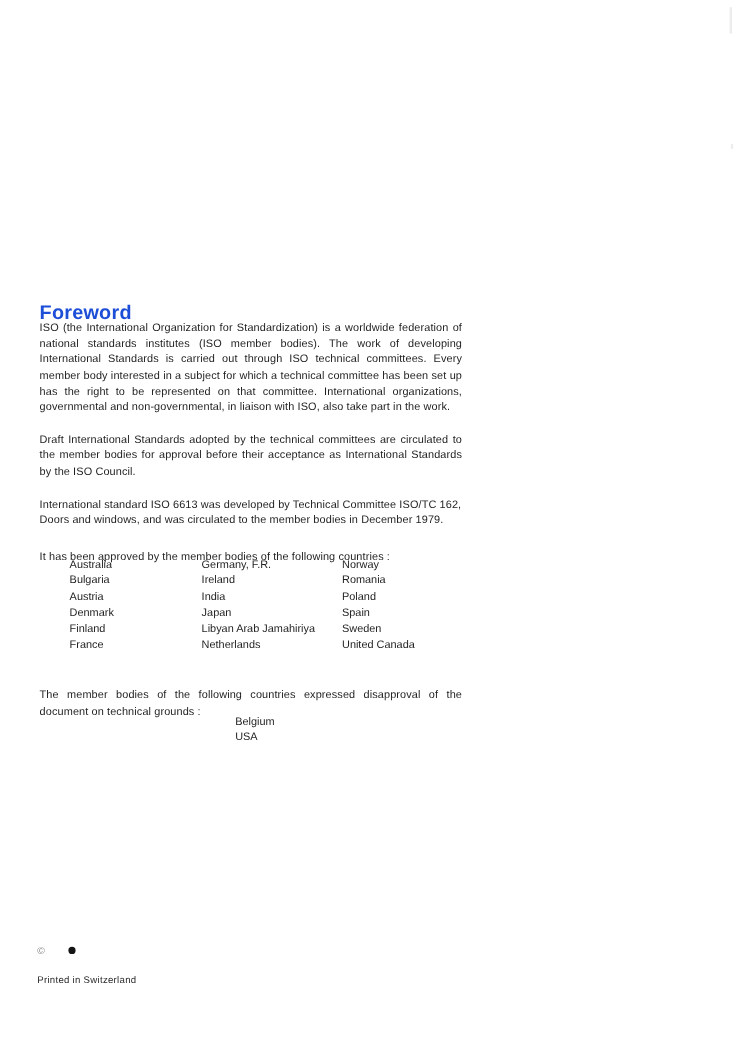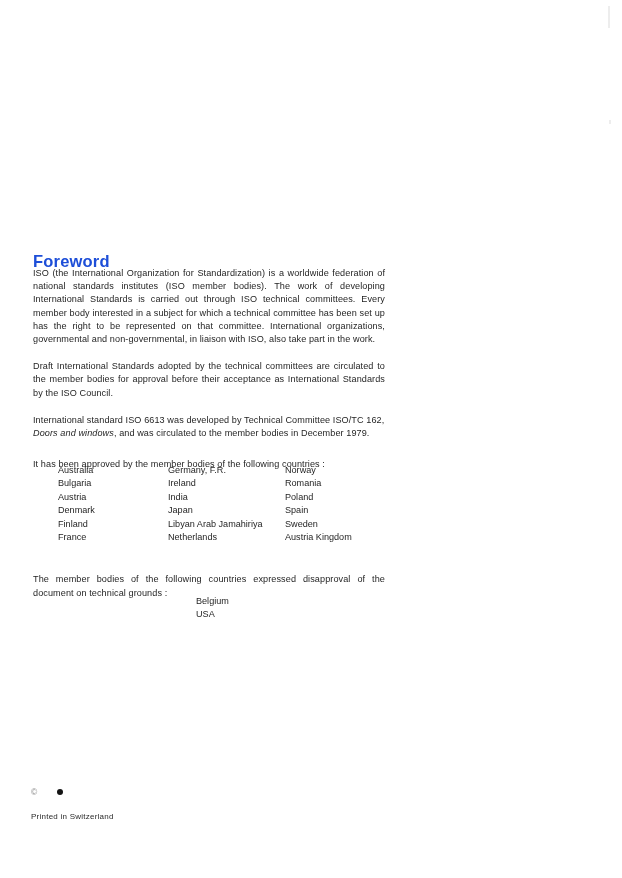--- a/index.html
+++ b/index.html
@@ -48,21 +48,20 @@
     line-height: 13.2px;
     text-align: justify;
     color: #1f1f1f;
     letter-spacing: 0.01em;
   }
   p.body-para.tight {
     text-align: left;
   }
 
   .italic {
-    font-style: italic;
   }
 
   
   .country-block {
     position: absolute;
     left: 58px;
     top: 464px;
     width: 330px;
   }
   .country-row {
@@ -179,21 +178,21 @@
       <span class="col-c">Spain</span>
     </div>
     <div class="country-row">
       <span class="col-a">Finland</span>
       <span class="col-b">Libyan Arab Jamahiriya</span>
       <span class="col-c">Sweden</span>
     </div>
     <div class="country-row">
       <span class="col-a">France</span>
       <span class="col-b">Netherlands</span>
-      <span class="col-c">Austria Kingdom</span>
+      <span class="col-c">United Canada</span>
     </div>
   </div>
 
   <div class="disapproval-list">
     <div>Belgium</div>
     <div>USA</div>
   </div>
 
   <div class="footer-copyright">
     <span class="copyright-sym">©</span>

